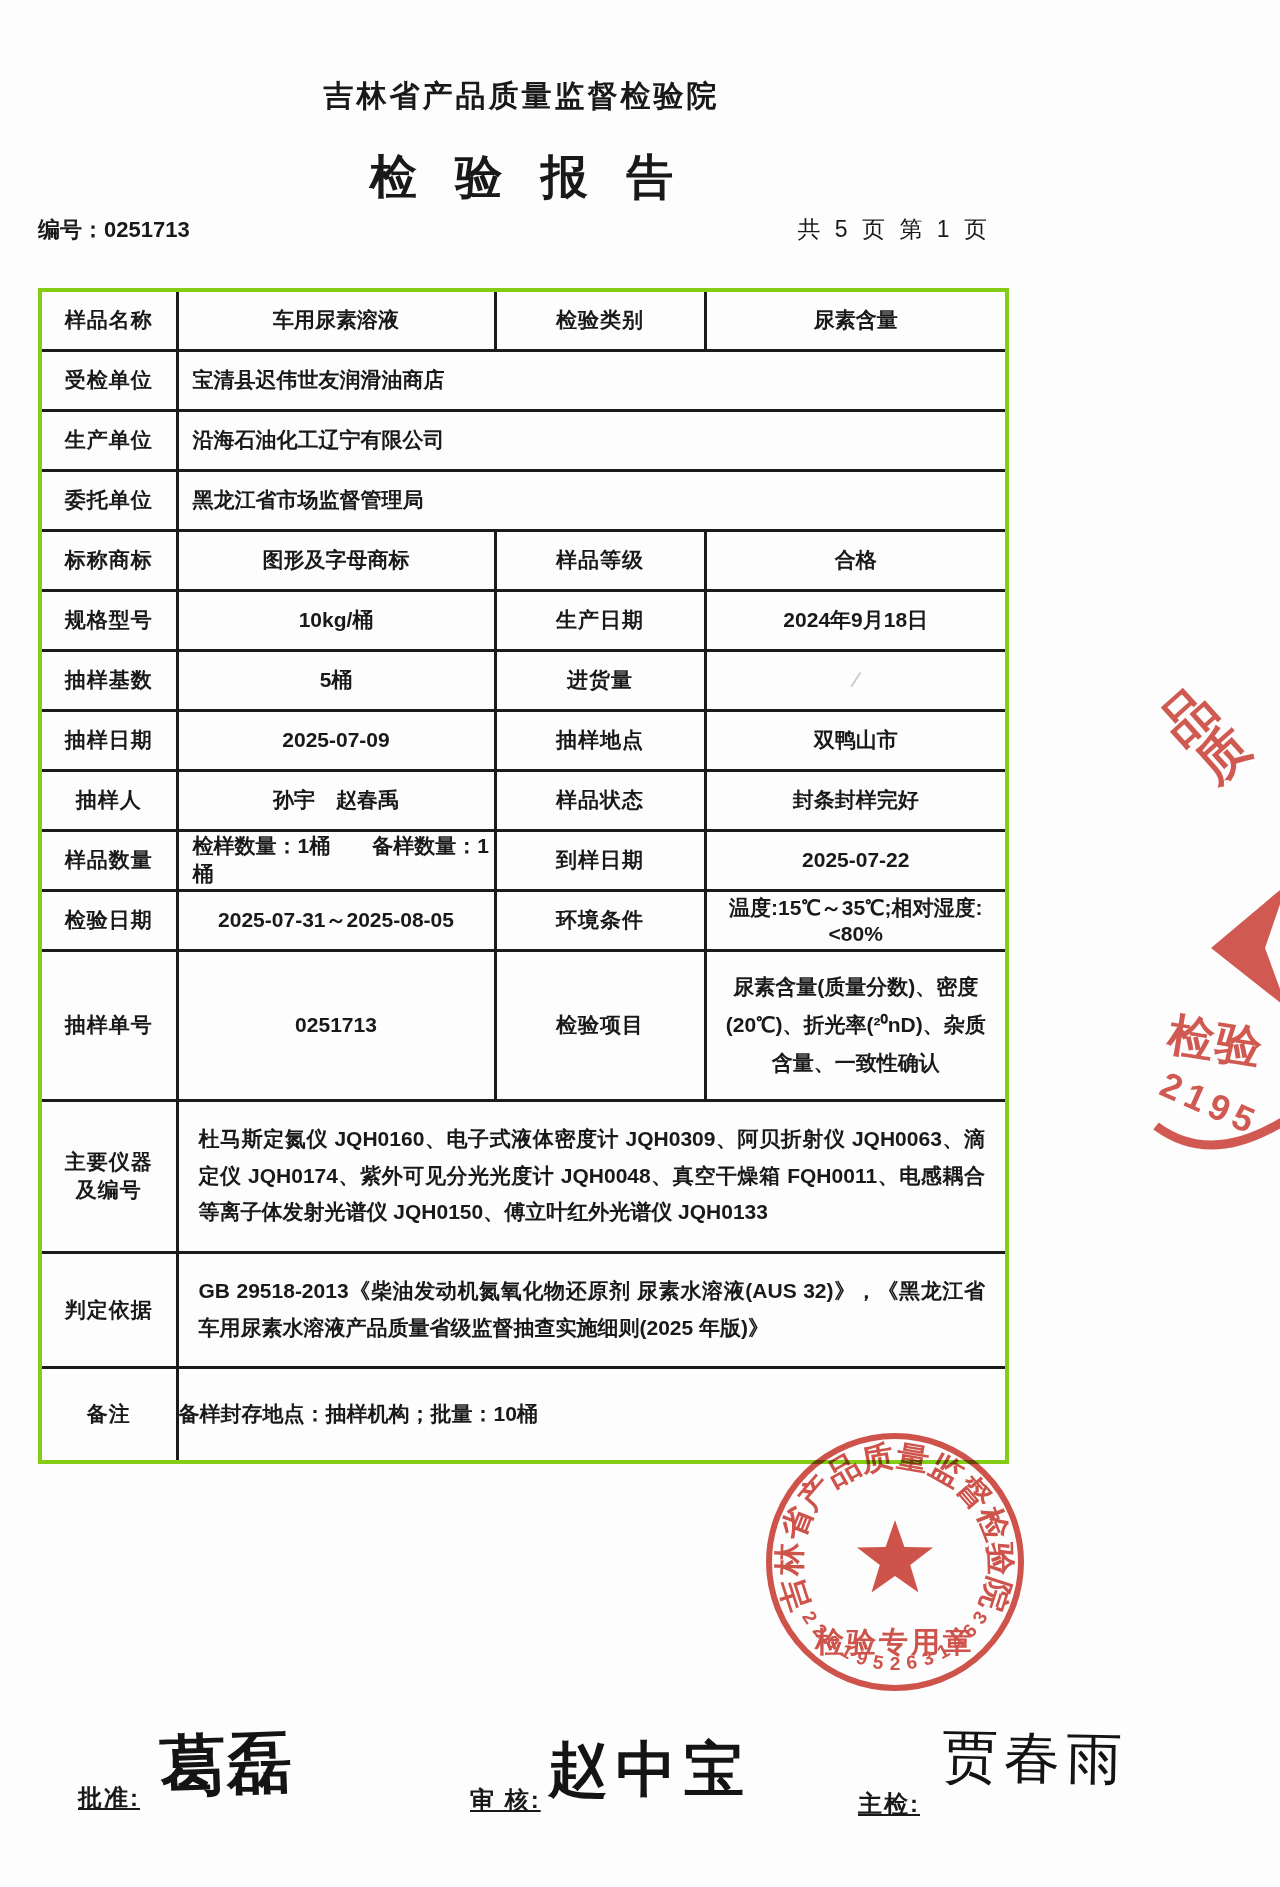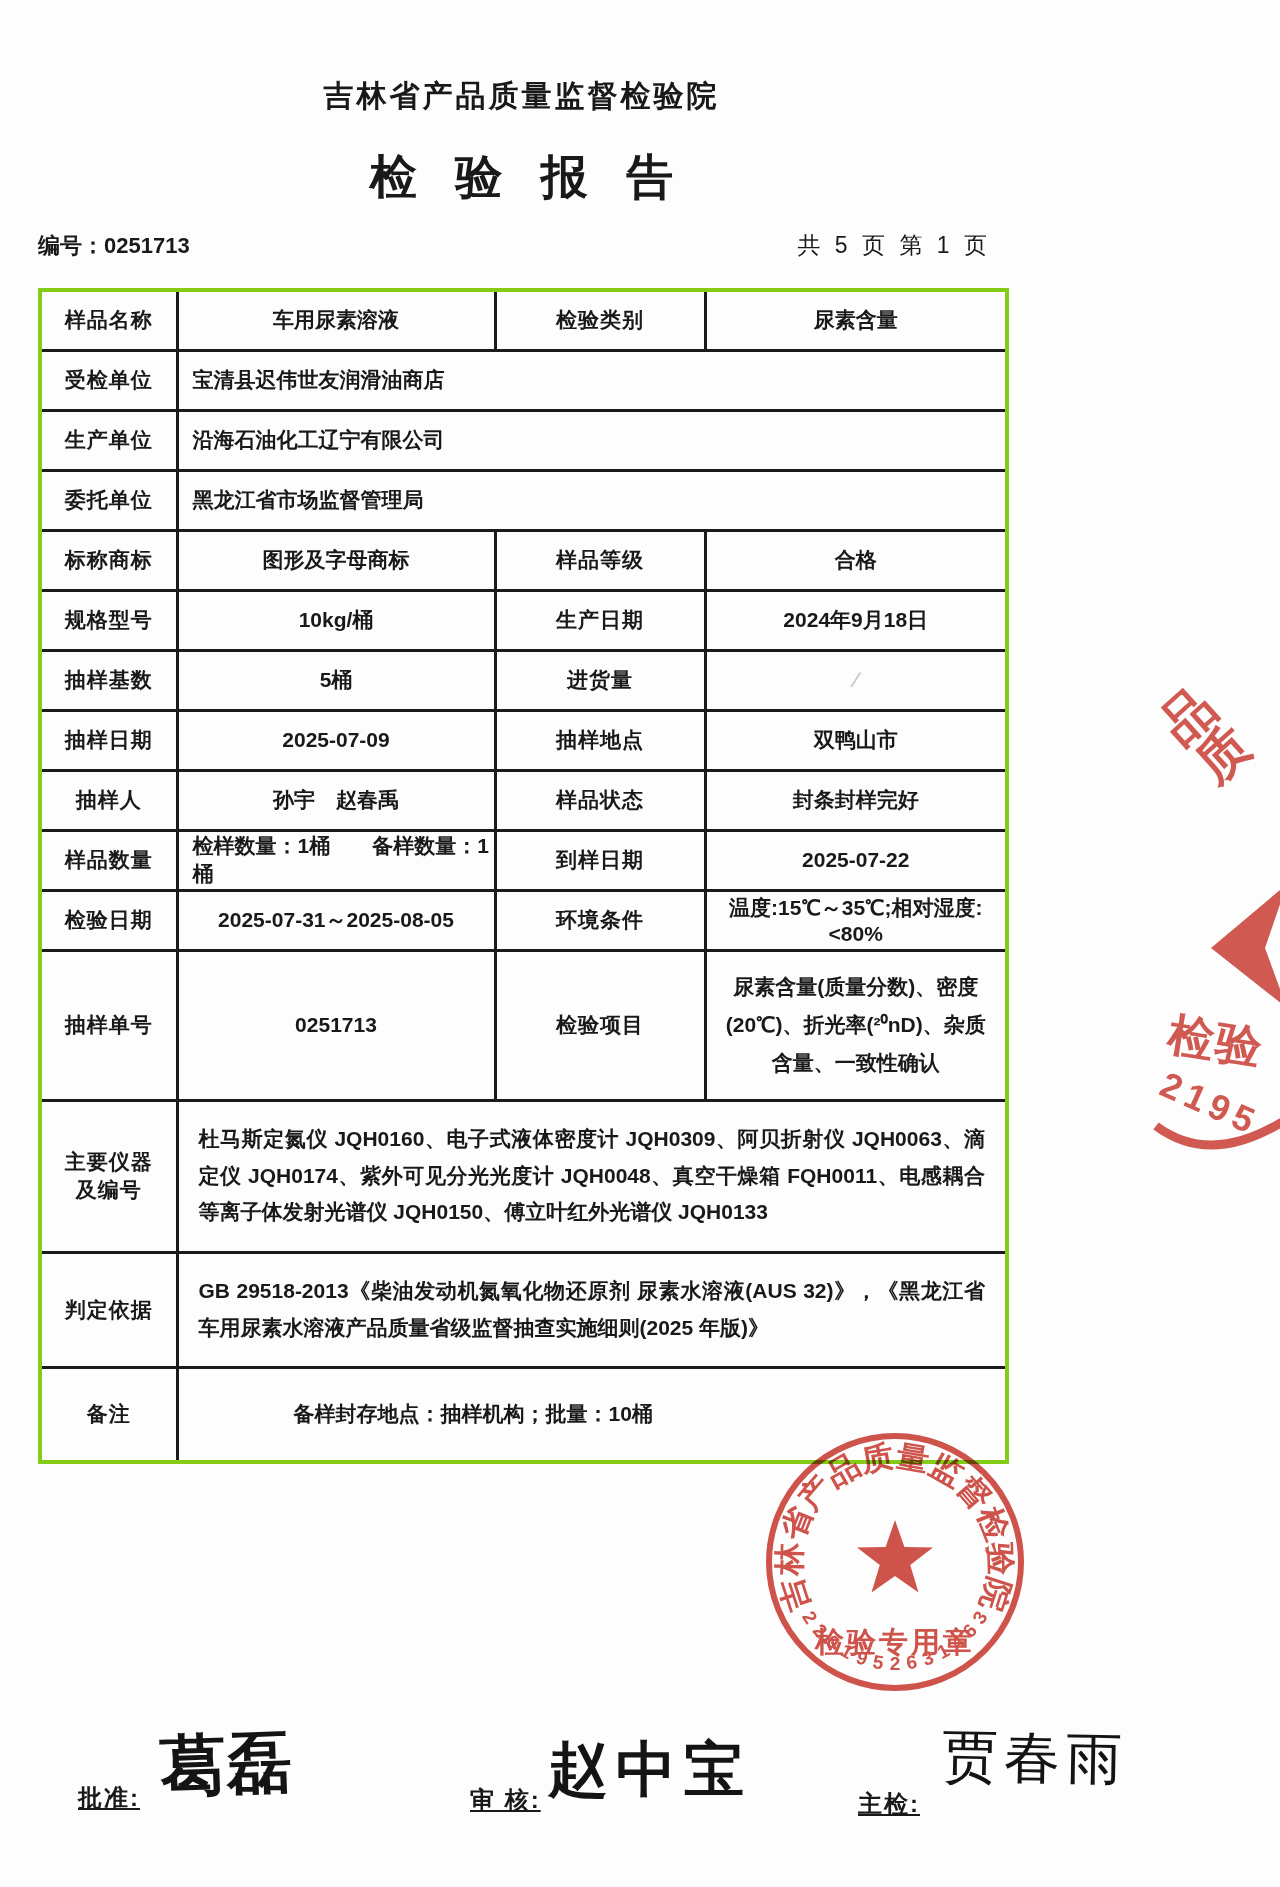--- a/index.html
+++ b/index.html
@@ -19,21 +19,21 @@
   .org-name{
     position:absolute;left:38px;top:76px;width:967px;
     text-align:center;font-size:30px;font-weight:700;letter-spacing:3px;
   }
   .report-title{
     position:absolute;left:38px;top:146px;width:967px;
     text-align:center;font-size:47px;font-weight:700;
     letter-spacing:0.82em;padding-left:0.82em;
   }
   .meta-row{
-    position:absolute;left:38px;top:221px;width:967px;
+    position:absolute;left:38px;top:205px;width:967px;
     display:flex;justify-content:space-between;align-items:flex-end;text-align:center;
   }
   .report-no{font-size:22px;font-weight:700;padding-top:10px;}
   .pagination{font-size:23px;font-weight:400;padding-right:14px;letter-spacing:4px;}
   
   table.report{
     position:absolute;left:38px;top:272px;width:967px;
     border-collapse:collapse;table-layout:fixed;
     border:4px solid #84cc16;
     margin-top:16px;
@@ -65,21 +65,21 @@
   .concl-para{
     padding:18px 16px 0 14px;text-indent:2em;line-height:1.6;
     text-align:justify;font-weight:600;
   }
   .seal-note{
     position:absolute;right:2px;top:156px;font-size:22px;font-weight:700;
   }
   .issue-line{position:absolute;left:462px;top:202px;font-size:22px;font-weight:700;}
   .issue-date{margin-left:62px;}
   .faint-slash{color:#c9c9c9;font-size:24px;font-weight:400;}
-  td.remark-val{padding-left:115px;font-weight:600;}
+  td.remark-val{font-weight:600;}
   
   .sig-label{position:absolute;font-size:24px;font-weight:700;letter-spacing:2px;text-decoration:underline;}
   .sig-name{
     position:absolute;font-family:cursive;color:#141414;line-height:1;
   }
   #sig-label-approve{left:78px;top:1782px;}
   #sig-name-approve{left:160px;top:1732px;font-size:66px;font-weight:700;transform:rotate(-2deg);}
   #sig-label-review{left:470px;top:1784px;}
   #sig-name-review{left:548px;top:1740px;font-size:60px;font-weight:600;letter-spacing:8px;}
   #sig-label-chief{left:858px;top:1788px;}

